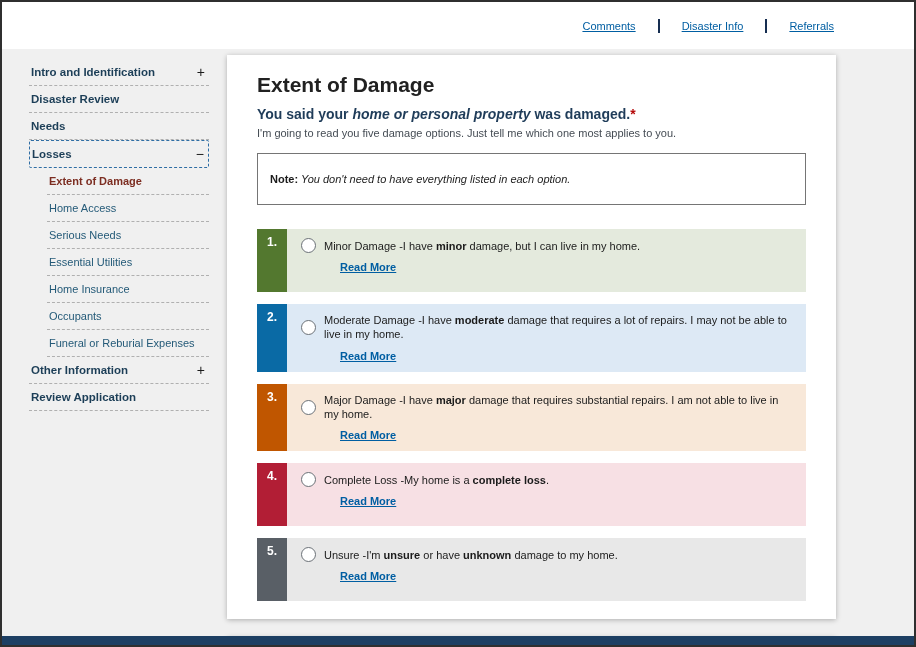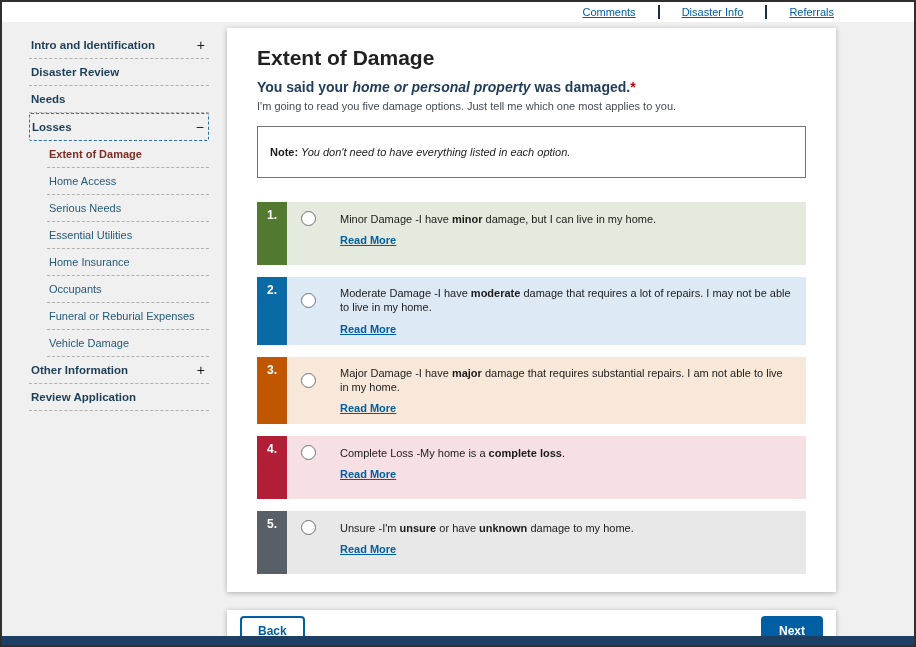--- a/index.html
+++ b/index.html
@@ -10,21 +10,21 @@
     width: 916px; height: 647px;
     border: 2px solid #2f2f2f;
     background: #f0f0f0;
     position: relative;
     overflow: hidden;
     margin: 0 auto;
   }
 
   
   .topbar {
-    height: 20px;
+    height: 47px;
     background: #ffffff;
     display: flex;
     justify-content: flex-end;
     align-items: center;
     padding-right: 80px;
   }
   .top-link {
     font-size: 11px;
     color: #005ea2;
     text-decoration: underline;
@@ -148,21 +148,21 @@
     text-align: center;
     padding-top: 6px;
   }
   .opt-body {
     flex: 1;
     padding: 9px 14px 8px;
   }
   .opt-choice {
     display: flex;
     align-items: center;
-    gap: 24px;
+    gap: 8px;
   }
   .radio {
     width: 15px; height: 15px;
     border: 1px solid #6b7177;
     border-radius: 50%;
     background: #ffffff;
     flex-shrink: 0;
     cursor: pointer;
   }
   .opt-text {
@@ -253,21 +253,20 @@
       </div>
 
       <div class="nav-children">
         <a class="nav-child current">Extent of Damage</a>
         <a class="nav-child">Home Access</a>
         <a class="nav-child">Serious Needs</a>
         <a class="nav-child">Essential Utilities</a>
         <a class="nav-child">Home Insurance</a>
         <a class="nav-child">Occupants</a>
         <a class="nav-child">Funeral or Reburial Expenses</a>
-        <a class="nav-child">Vehicle Damage</a>
       </div>
 
       <div class="nav-item">
         <span class="nav-label">Other Information</span>
         <span class="nav-toggle">+</span>
       </div>
 
       <div class="nav-item">
         <span class="nav-label">Review Application</span>
         <span class="nav-toggle"></span>

